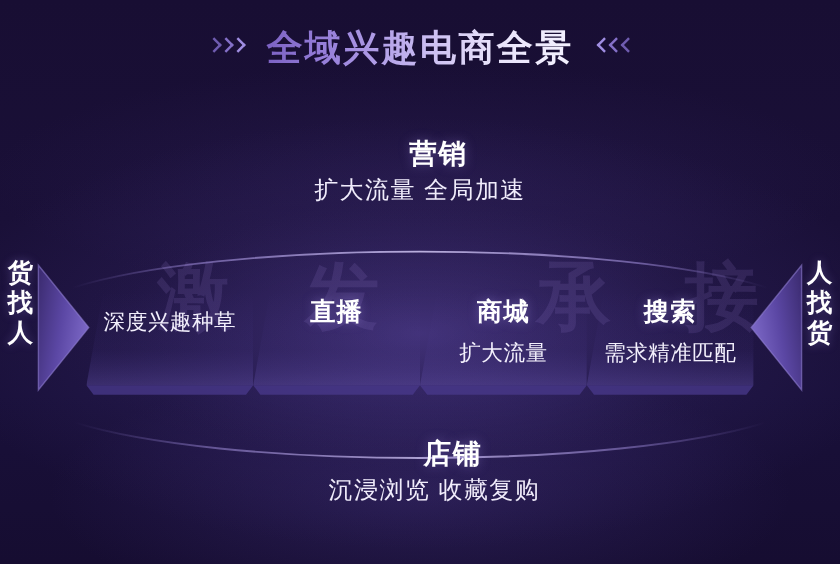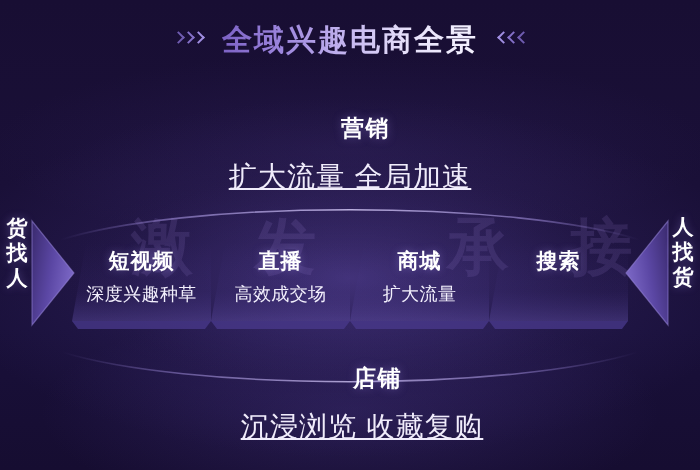--- a/index.html
+++ b/index.html
@@ -119,27 +119,26 @@
   .block-title {
     font-size: 23px;
     font-weight: bold;
     color: #ffffff;
     letter-spacing: 1.5px;
     line-height: 30px;
     text-shadow: 0 0 10px rgba(170,150,245,0.35);
     margin-left: 31px;
   }
   .block-sub {
-    margin-top: 21px;
-    font-size: 28px;
+    margin-top: 3px;
+    font-size: 20px;
     color: #f0ecfb;
     letter-spacing: 1.2px;
     line-height: 26px;
     font-weight: 400;
-    text-decoration: underline;
   }
 
   
   .side {
     position: absolute;
     top: 215px;
     height: 128px;
     display: flex;
     align-items: flex-start;
   }
@@ -299,51 +298,50 @@
   </div>
 
   <div class="cards">
 
     <div class="card">
       <svg class="card-pedestal" viewBox="0 0 139 88" xmlns="http://www.w3.org/2000/svg">
         <polygon points="14,0 139,0 139,78 0,78" fill="url(#pedFace)"></polygon>
         <polygon points="0,78 139,78 133,86 6,86" fill="#4a3a8c" fill-opacity="0.75"></polygon>
         <line x1="0" y1="78.6" x2="139" y2="78.6" stroke="url(#pedTop)" stroke-width="2"></line>
       </svg>
-      <div class="card-title">短视频</div>
       <div class="card-sub">深度兴趣种草</div>
     </div>
 
     <div class="card">
       <svg class="card-pedestal" viewBox="0 0 139 88" xmlns="http://www.w3.org/2000/svg">
         <polygon points="14,0 139,0 139,78 0,78" fill="url(#pedFace)"></polygon>
         <polygon points="0,78 139,78 133,86 6,86" fill="#4a3a8c" fill-opacity="0.75"></polygon>
         <line x1="0" y1="78.6" x2="139" y2="78.6" stroke="url(#pedTop)" stroke-width="2"></line>
       </svg>
       <div class="card-title">直播</div>
-      <div class="card-sub">高效成交场</div>
     </div>
 
     <div class="card">
       <svg class="card-pedestal" viewBox="0 0 139 88" xmlns="http://www.w3.org/2000/svg">
         <polygon points="14,0 139,0 139,78 0,78" fill="url(#pedFace)"></polygon>
         <polygon points="0,78 139,78 133,86 6,86" fill="#4a3a8c" fill-opacity="0.75"></polygon>
         <line x1="0" y1="78.6" x2="139" y2="78.6" stroke="url(#pedTop)" stroke-width="2"></line>
       </svg>
       <div class="card-title">商城</div>
       <div class="card-sub">扩大流量</div>
     </div>
 
     <div class="card">
       <svg class="card-pedestal" viewBox="0 0 139 88" xmlns="http://www.w3.org/2000/svg">
         <polygon points="14,0 139,0 139,78 0,78" fill="url(#pedFace)"></polygon>
         <polygon points="0,78 139,78 133,86 6,86" fill="#4a3a8c" fill-opacity="0.75"></polygon>
         <line x1="0" y1="78.6" x2="139" y2="78.6" stroke="url(#pedTop)" stroke-width="2"></line>
       </svg>
       <div class="card-title">搜索</div>
+      <div class="card-sub">需求精准匹配</div>
     </div>
 
   </div>
 
   <div class="block-bottom">
     <div class="block-title">店铺</div>
     <div class="block-sub">沉浸浏览 收藏复购</div>
   </div>
 
 </div>

